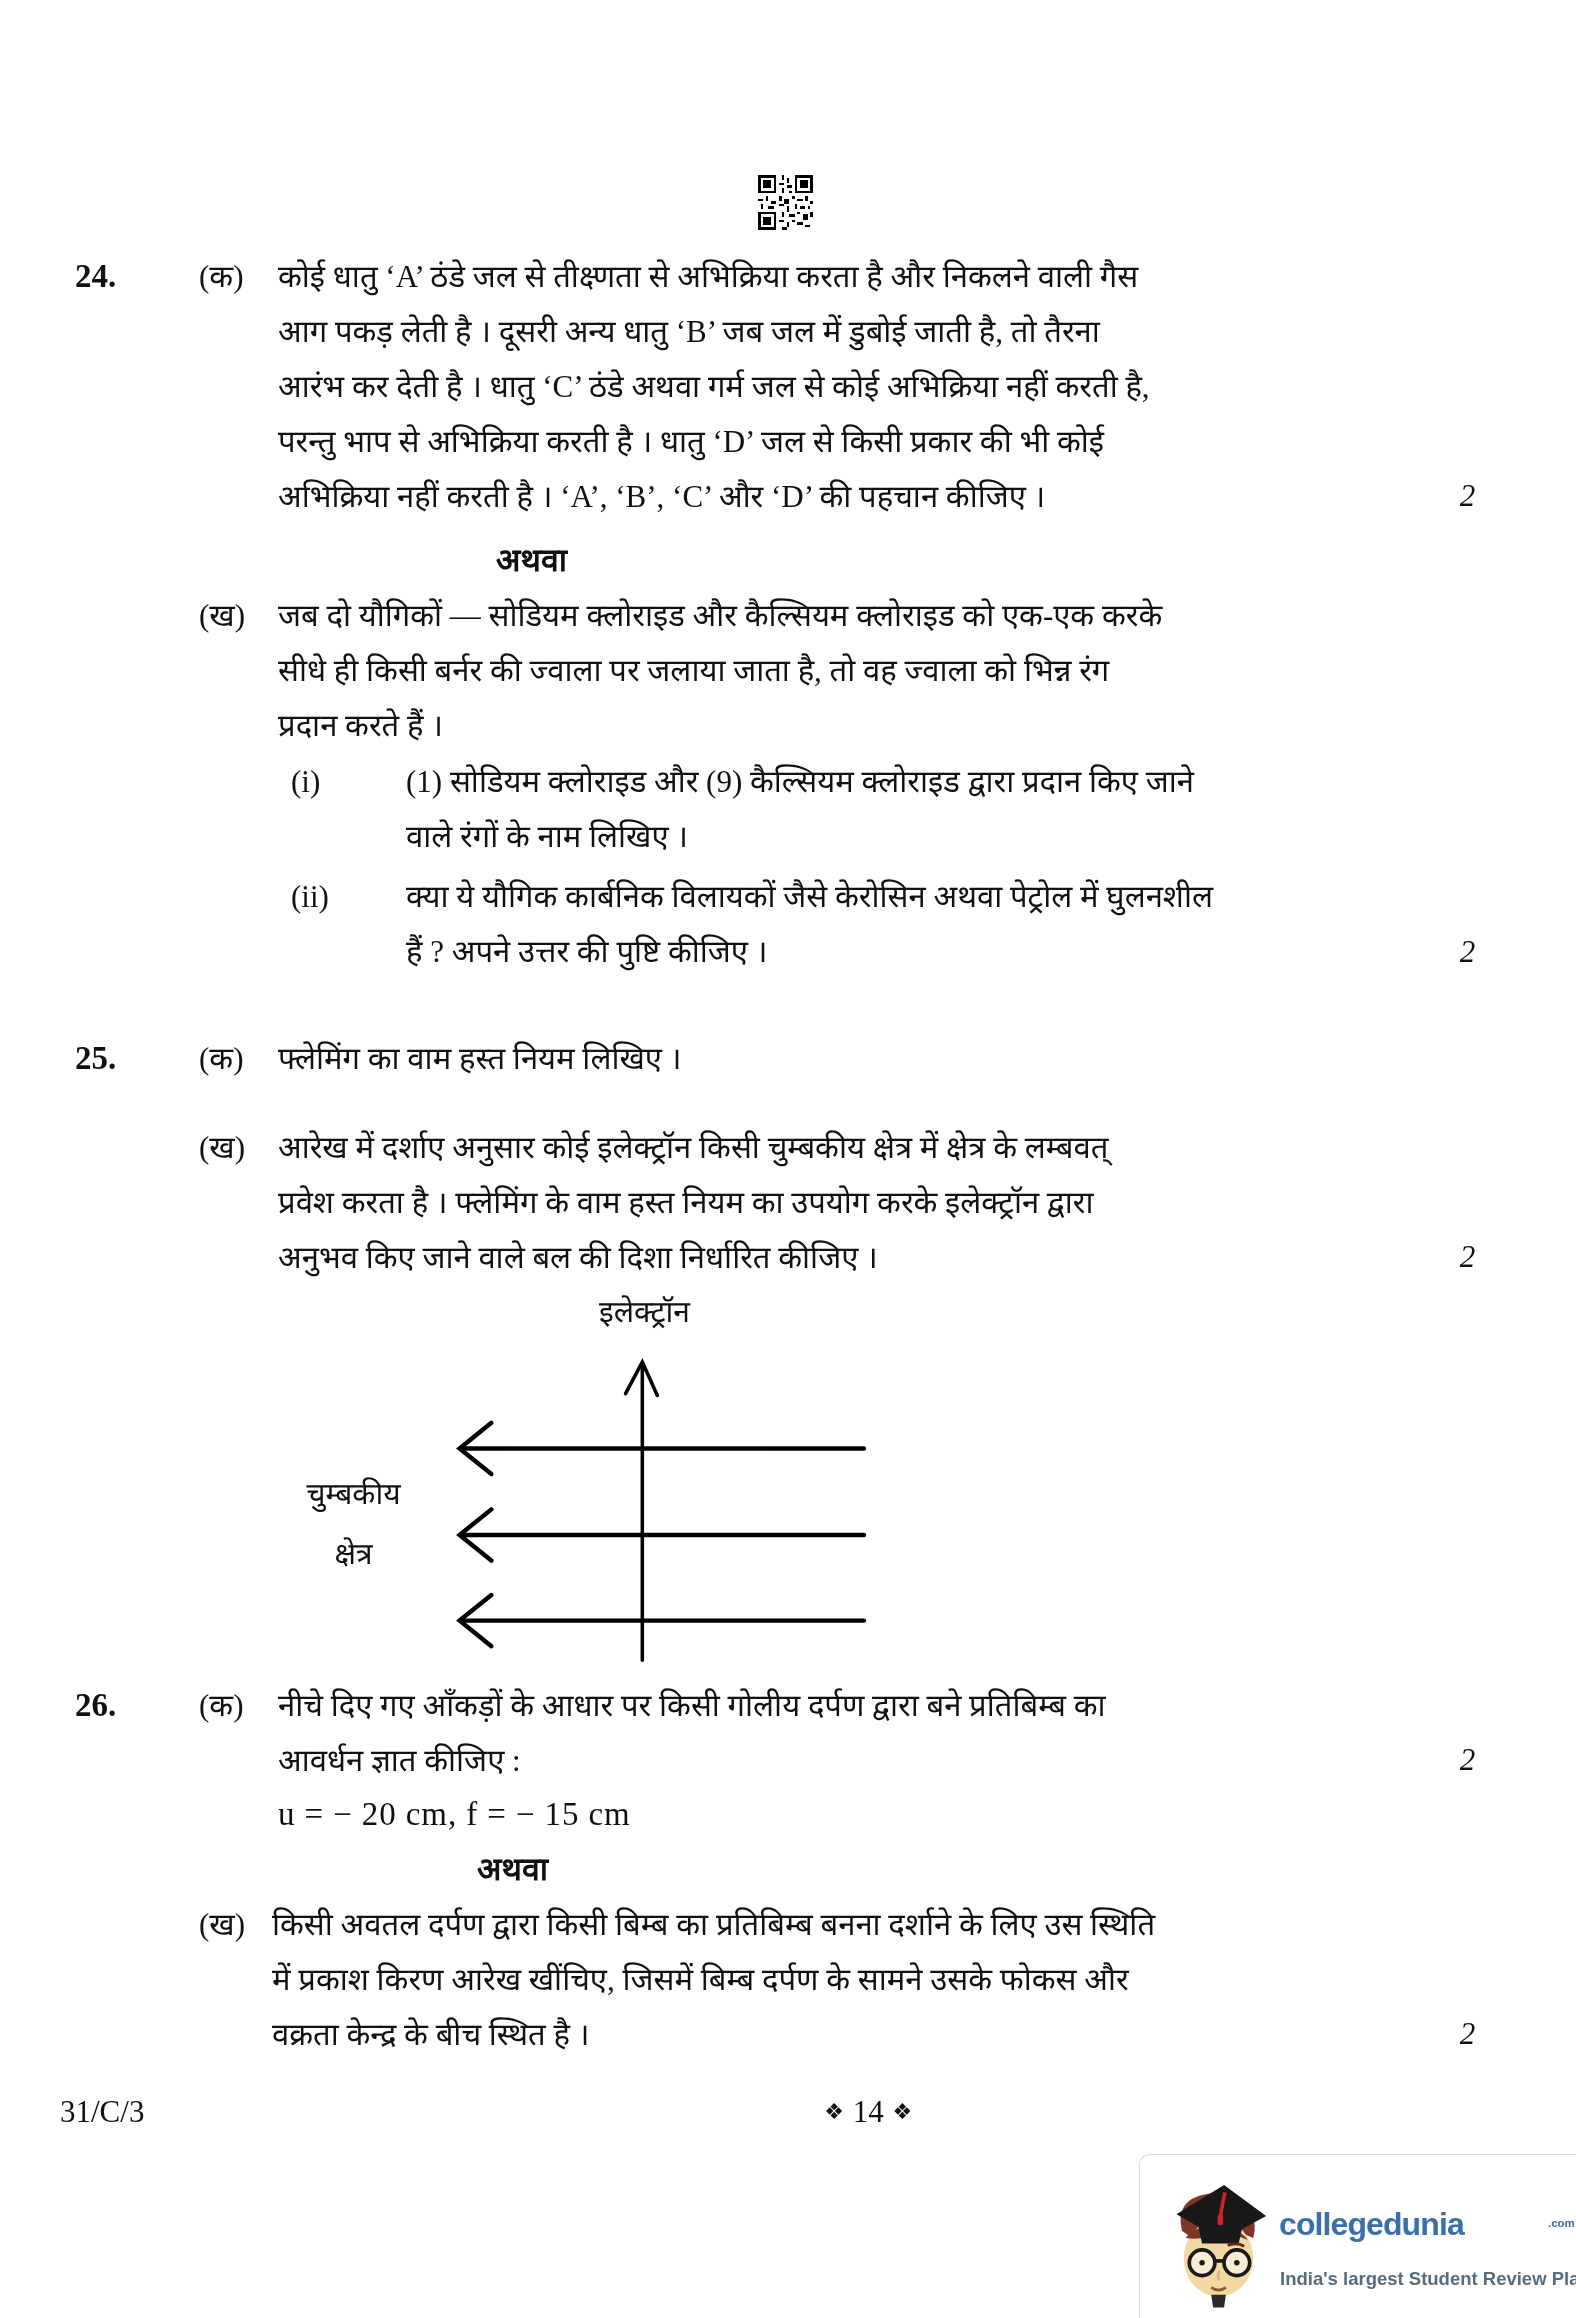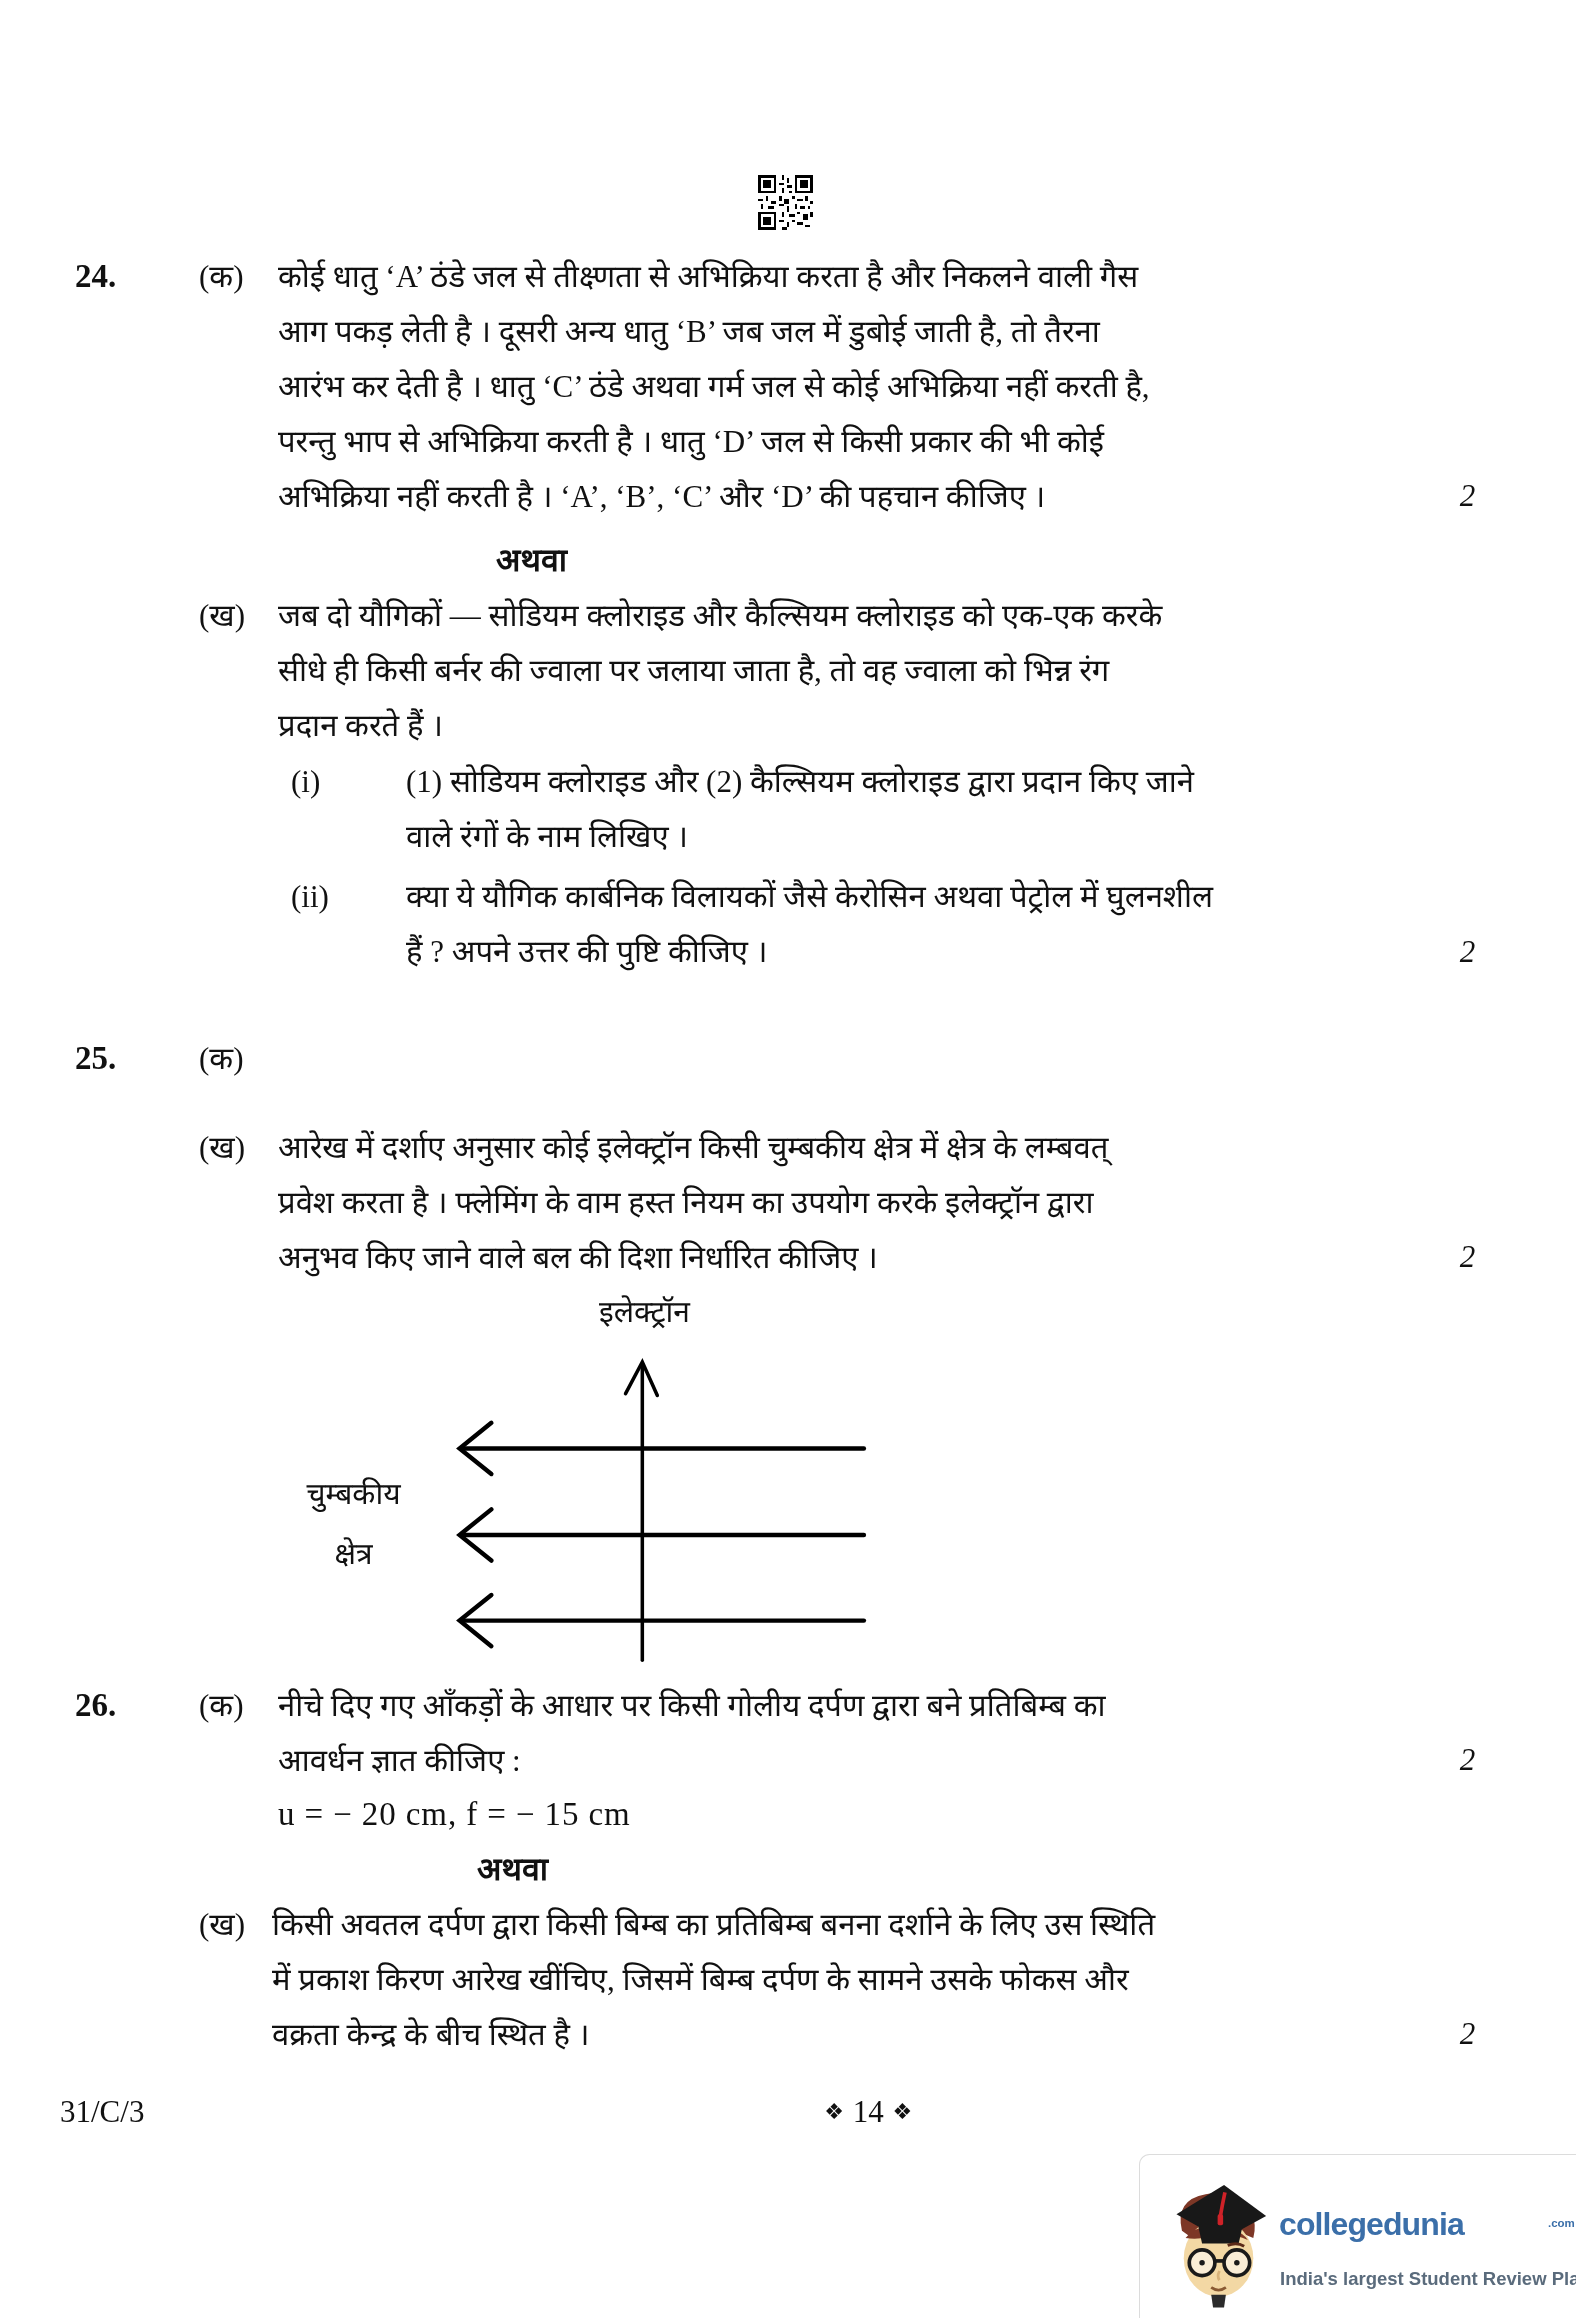--- a/index.html
+++ b/index.html
@@ -187,33 +187,36 @@
 
   <div class="plabel" style="left:199px;top:588px">(ख)</div>
   <div class="para" style="left:278px;top:588px">
     <div>जब दो यौगिकों — सोडियम क्लोराइड और कैल्सियम क्लोराइड को एक-एक करके</div>
     <div>सीधे ही किसी बर्नर की ज्वाला पर जलाया जाता है, तो वह ज्वाला को भिन्न रंग</div>
     <div>प्रदान करते हैं ।</div>
   </div>
 
   <div class="plabel" style="left:291px;top:754px">(i)</div>
   <div class="para" style="left:406px;top:754px">
-    <div>(1) सोडियम क्लोराइड और (2) कैल्सियम क्लोराइड द्वारा प्रदान किए जाने</div>
+    <div>(1) सोडियम क्लोराइड और (9) कैल्सियम क्लोराइड द्वारा प्रदान किए जाने</div>
     <div>वाले रंगों के नाम लिखिए ।</div>
   </div>
 
   <div class="plabel" style="left:291px;top:869px">(ii)</div>
   <div class="para" style="left:406px;top:869px">
     <div>क्या ये यौगिक कार्बनिक विलायकों जैसे केरोसिन अथवा पेट्रोल में घुलनशील</div>
     <div>हैं ? अपने उत्तर की पुष्टि कीजिए ।</div>
   </div>
   <div class="marks" style="top:924px">2</div>
 
   <div class="qnum" style="left:75px;top:1031px">25.</div>
   <div class="plabel" style="left:199px;top:1031px">(क)</div>
+  <div class="para" style="left:278px;top:1031px">
+    <div>फ्लेमिंग का वाम हस्त नियम लिखिए ।</div>
+  </div>
 
   <div class="plabel" style="left:199px;top:1120px">(ख)</div>
   <div class="para" style="left:278px;top:1120px">
     <div>आरेख में दर्शाए अनुसार कोई इलेक्ट्रॉन किसी चुम्बकीय क्षेत्र में क्षेत्र के लम्बवत्</div>
     <div>प्रवेश करता है । फ्लेमिंग के वाम हस्त नियम का उपयोग करके इलेक्ट्रॉन द्वारा</div>
     <div>अनुभव किए जाने वाले बल की दिशा निर्धारित कीजिए ।</div>
   </div>
   <div class="marks" style="top:1229px">2</div>
 
   <div class="diagram-label" style="left:565px;top:1282px;width:159px">इलेक्ट्रॉन</div>

